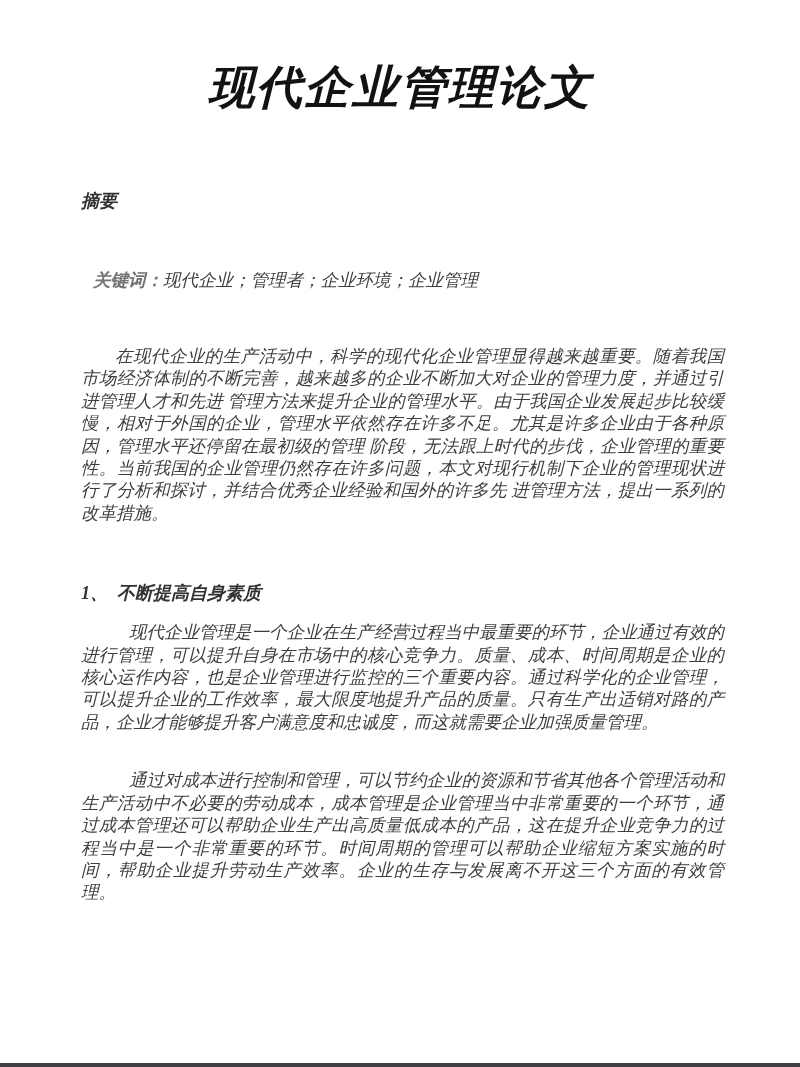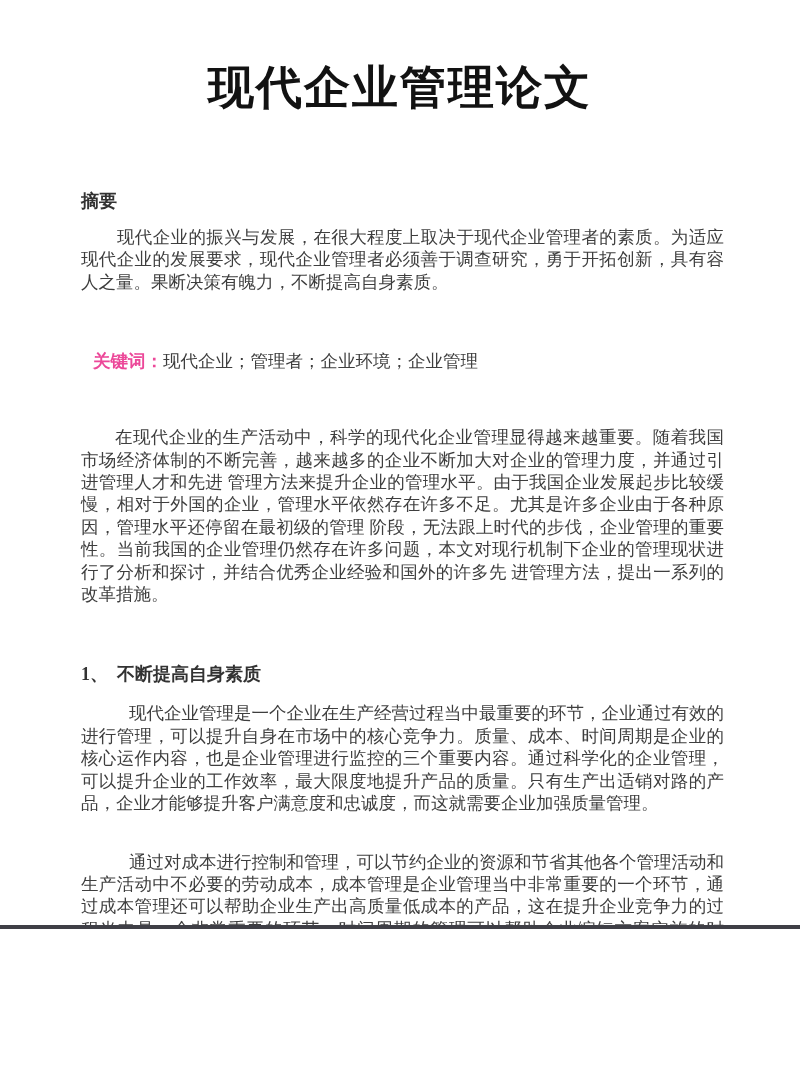--- a/index.html
+++ b/index.html
@@ -1,24 +1,25 @@
 <!DOCTYPE html>
 <html lang="zh"><head>
 <meta charset="utf-8">
 <style>
   html, body { margin: 0; padding: 0; background: #ffffff; }
 
   .page {
     position: relative;
     width: 800px;
-    height: 929px;
+    height: 1067px;
     background: #ffffff;
     overflow: hidden;
     font-family: "Liberation Serif", "DejaVu Serif", serif;
     color: #3e3e3e;
+    font-style: italic;
   }
 
   .doc-title {
     margin: 0;
     padding-top: 58px;
     height: 58px;
     text-align: center;
     font-family: "Liberation Sans", "DejaVu Sans", sans-serif;
     font-weight: 900;
     font-size: 46px;
@@ -52,21 +53,21 @@
 
   .abstract-para { margin-top: 14px; text-indent: 36px; }
 
   .keywords {
     margin: 57px 0 0 0;
     padding-left: 12px;
     font-size: 17.5px;
     line-height: 22px;
     color: #3e3e3e;
   }
-  .kw-label { font-weight: bold; color: #ec4899; }
+  .kw-label { font-weight: bold; color: #737373; }
 
   .intro-para { margin-top: 54px; text-indent: 34px; }
 
   .numbered-head { margin-top: 58px; }
   .sec-title { margin-left: 9px; }
 
   .body-para-1 { margin-top: 17px; text-indent: 48px; }
   .body-para-2 { margin-top: 36px; text-indent: 48px; }
 
   .bottom-bar {
@@ -82,21 +83,20 @@
 <body>
 
 <div class="page">
 
   <h1 class="doc-title">现代企业管理论文</h1>
 
   <div class="content">
 
     <h2 class="sec-head abstract-head">摘要</h2>
 
-    <p class="para abstract-para">现代企业的振兴与发展，在很大程度上取决于现代企业管理者的素质。为适应现代企业的发展要求，现代企业管理者必须善于调查研究，勇于开拓创新，具有容人之量。果断决策有魄力，不断提高自身素质。</p>
 
     <p class="keywords"><span class="kw-label">关键词：</span><span>现代企业；管理者；企业环境；企业管理</span></p>
 
     <p class="para intro-para">在现代企业的生产活动中，科学的现代化企业管理显得越来越重要。随着我国市场经济体制的不断完善，越来越多的企业不断加大对企业的管理力度，并通过引进管理人才和先进 管理方法来提升企业的管理水平。由于我国企业发展起步比较缓慢，相对于外国的企业，管理水平依然存在许多不足。尤其是许多企业由于各种原因，管理水平还停留在最初级的管理 阶段，无法跟上时代的步伐，企业管理的重要性。当前我国的企业管理仍然存在许多问题，本文对现行机制下企业的管理现状进行了分析和探讨，并结合优秀企业经验和国外的许多先 进管理方法，提出一系列的改革措施。</p>
 
     <h2 class="sec-head numbered-head"><span class="sec-num">1、</span><span class="sec-title">不断提高自身素质</span></h2>
 
     <p class="para body-para-1">现代企业管理是一个企业在生产经营过程当中最重要的环节，企业通过有效的进行管理，可以提升自身在市场中的核心竞争力。质量、成本、时间周期是企业的核心运作内容，也是企业管理进行监控的三个重要内容。通过科学化的企业管理，可以提升企业的工作效率，最大限度地提升产品的质量。只有生产出适销对路的产品，企业才能够提升客户满意度和忠诚度，而这就需要企业加强质量管理。</p>
 
     <p class="para body-para-2">通过对成本进行控制和管理，可以节约企业的资源和节省其他各个管理活动和生产活动中不必要的劳动成本，成本管理是企业管理当中非常重要的一个环节，通过成本管理还可以帮助企业生产出高质量低成本的产品，这在提升企业竞争力的过程当中是一个非常重要的环节。时间周期的管理可以帮助企业缩短方案实施的时间，帮助企业提升劳动生产效率。企业的生存与发展离不开这三个方面的有效管理。</p>

